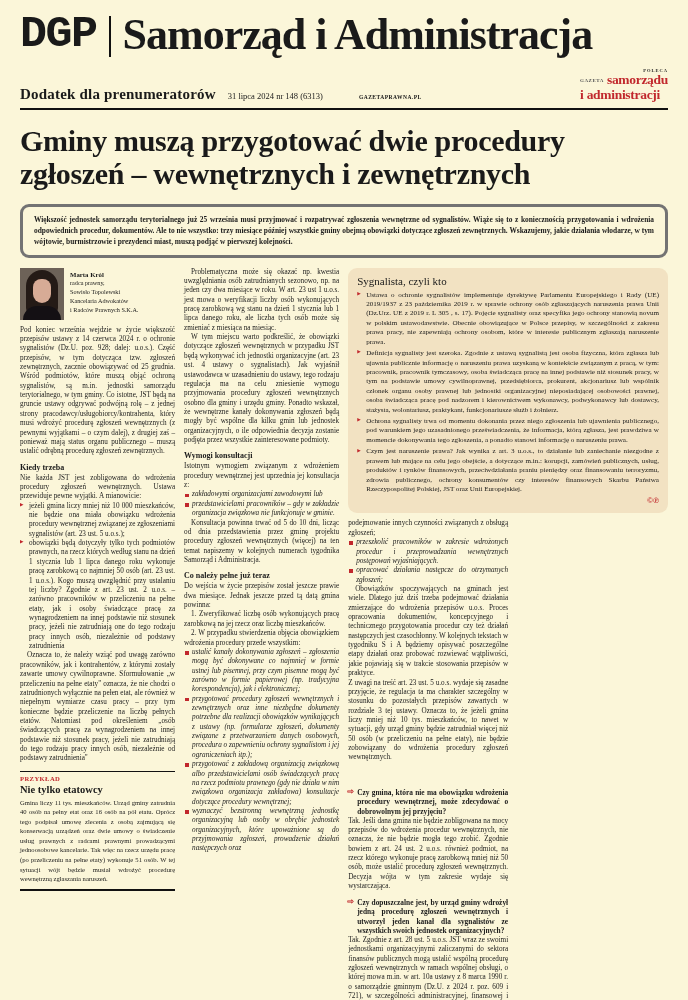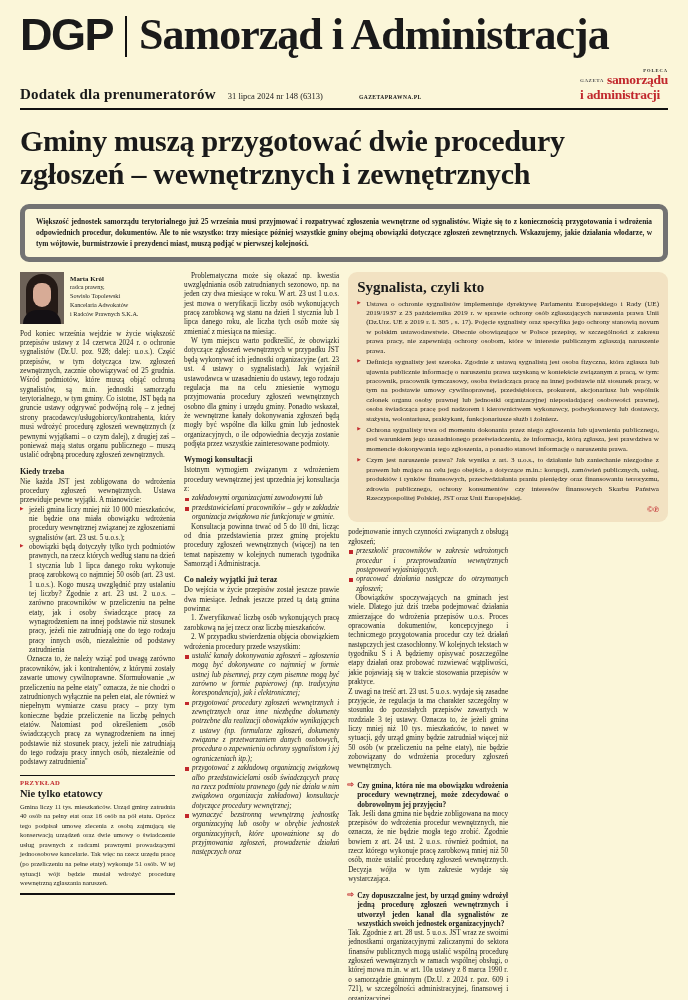--- a/index.html
+++ b/index.html
@@ -10,21 +10,21 @@
     font-family: "Liberation Serif", serif;
     color: #1a1a1a;
     overflow: hidden;
     position: relative;
   }
   .page { width:688px; height:1000px; padding: 14px 20px 0 20px; position:relative; }
 
   
   .masthead { display:flex; align-items:flex-start; }
   .dgp {
-    font-family: Liberation Sans, sans-serif;
+    font-family: Liberation Mono, monospace;
     font-weight: 700; font-size: 45px; line-height: 0.95;
     letter-spacing: -1.5px;
   }
   .mast-rule { width:2px; background:#111; margin: 2px 12px 0 12px; align-self:stretch; }
   .mast-title {
     font-family: "Liberation Serif", serif;
     font-weight: 700; font-size: 44px; line-height: 0.95;
     letter-spacing: -1px; white-space: nowrap;
   }
   .mast-head-wrap { display:flex; align-items:flex-start; flex:1; }
@@ -43,21 +43,21 @@
 
   
   .headline {
     font-weight:700; font-size:30px; line-height:1.12;
     letter-spacing:-0.3px; margin-top:14px;
   }
 
   
   .lead {
     margin-top: 13px;
-    border: 5px solid #737373;
+    border: 3px solid #737373;
     border-radius: 9px;
     padding: 7px 11px 7px 11px;
     font-size:7.4px; line-height:1.52; text-align:justify;
     font-weight:700;
   }
 
   
   .cols { display:flex; gap:9px; margin-top:10px; }
   .col { width:160px; }
   .col p { margin:0; font-size:7.2px; line-height:1.30; text-align:justify; text-indent:7px; }
@@ -96,21 +96,21 @@
   
   .przyklad { margin-top:7px; border-top:1.5px solid #111; padding-top:3px; }
   .przyklad .body { font-size:6.6px; line-height:1.45; text-align:justify; margin-top:3px; }
   .przyklad-bot { border-top:2.5px solid #111; margin-top:5px; }
 
   
   .sygbox {
     background:#f2e2c2; border-radius:9px; padding:7px 9px 8px 9px;
     width:100%;
   }
-  .sygbox h3 { margin:0 0 4px 0; font-size:15px; font-weight:700; }
+  .sygbox h3 { margin:0 0 4px 0; font-size:11px; font-weight:400; }
   .sygbox ul { margin:0; padding:0; list-style:none; }
   .sygbox li { font-size:7.1px; line-height:1.33; text-align:justify;
                padding-left:9px; position:relative; margin-bottom:2px; }
   .sygbox li:before {
     content:"\25B6"; position:absolute; left:0; top:0.4px; color:#c1282d; font-size:4.6px;
   }
   .sygend { text-align:right; color:#c1282d; font-weight:700; font-size:8px; margin-top:1px; }
 
   
   .qa { font-weight:700; font-size:7.4px; line-height:1.30; text-align:justify;
@@ -203,21 +203,21 @@
     <div class="col">
       <p>Problematyczna może się okazać np. kwestia uwzględniania osób zatrudnianych sezonowo, np. na jeden czy dwa miesiące w roku. W art. 23 ust 1 u.o.s. jest mowa o weryfikacji liczby osób wykonujących pracę zarobkową wg stanu na dzień 1 stycznia lub 1 lipca danego roku, ale liczba tych osób może się zmieniać z miesiąca na miesiąc.</p>
       <p>W tym miejscu warto podkreślić, że obowiązki dotyczące zgłoszeń wewnętrznych w przypadku JST będą wykonywać ich jednostki organizacyjne (art. 23 ust. 4 ustawy o sygnalistach). Jak wyjaśnił ustawodawca w uzasadnieniu do ustawy, tego rodzaju regulacja ma na celu zniesienie wymogu przyjmowania procedury zgłoszeń wewnętrznych osobno dla gminy i urzędu gminy. Ponadto wskazał, że wewnętrzne kanały dokonywania zgłoszeń będą mogły być wspólne dla kilku gmin lub jednostek organizacyjnych, o ile odpowiednia decyzja zostanie podjęta przez wszystkie zainteresowane podmioty.</p>
       <div class="subhead">Wymogi konsultacji</div>
       <p class="noind">Istotnym wymogiem związanym z wdrożeniem procedury wewnętrznej jest uprzednia jej konsultacja z:</p>
       <ul class="sqlist">
         <li>zakładowymi organizacjami zawodowymi lub</li>
         <li>przedstawicielami pracowników – gdy w zakładzie organizacja związkowa nie funkcjonuje w gminie.</li>
       </ul>
       <p>Konsultacja powinna trwać od 5 do 10 dni, licząc od dnia przedstawienia przez gminę projektu procedury zgłoszeń wewnętrznych (więcej) na ten temat napiszemy w kolejnych numerach tygodnika Samorząd i Administracja.</p>
-      <div class="subhead">Co należy wyjątki już teraz</div>
+      <div class="subhead">Co należy pełne już teraz</div>
       <p class="noind">Do wejścia w życie przepisów został jeszcze prawie dwa miesiące. Jednak jeszcze przed tą datą gmina powinna:</p>
       <p>1. Zweryfikować liczbę osób wykonujących pracę zarobkową na jej rzecz oraz liczbę mieszkańców.</p>
       <p>2. W przypadku stwierdzenia objęcia obowiązkiem wdrożenia procedury przede wszystkim:</p>
       <ul class="sqlist">
         <li>ustalić kanały dokonywania zgłoszeń – zgłoszenia mogą być dokonywane co najmniej w formie ustnej lub pisemnej, przy czym pisemne mogą być zarówno w formie papierowej (np. tradycyjna korespondencja), jak i elektronicznej;</li>
         <li>przygotować procedury zgłoszeń wewnętrznych i zewnętrznych oraz inne niezbędne dokumenty potrzebne dla realizacji obowiązków wynikających z ustawy (np. formularze zgłoszeń, dokumenty związane z przetwarzaniem danych osobowych, procedura o zapewnieniu ochrony sygnalistom i jej ograniczeniach itp.);</li>
         <li>przygotować z zakładową organizacją związkową albo przedstawicielami osób świadczących pracę na rzecz podmiotu prawnego (gdy nie działa w nim związkowa organizacja zakładowa) konsultacje dotyczące procedury wewnętrznej;</li>
         <li>wyznaczyć bezstronną wewnętrzną jednostkę organizacyjną lub osoby w obrębie jednostek organizacyjnych, które upoważnione są do przyjmowania zgłoszeń, prowadzenie działań następczych oraz</li>
       </ul>
     </div>
@@ -241,21 +241,21 @@
           <p class="noind">podejmowanie innych czynności związanych z obsługą zgłoszeń;</p>
           <ul class="sqlist">
             <li>przeszkolić pracowników w zakresie wdrożonych procedur i przeprowadzania wewnętrznych postępowań wyjaśniających.</li>
             <li>opracować działania następcze do otrzymanych zgłoszeń;</li>
           </ul>
           <p>Obowiązków spoczywających na gminach jest wiele. Dlatego już dziś trzeba podejmować działania zmierzające do wdrożenia przepisów u.o.s. Proces opracowania dokumentów, koncepcyjnego i technicznego przygotowania procedur czy też działań następczych jest czasochłonny. W kolejnych tekstach w tygodniku S i A będziemy opisywać poszczególne etapy działań oraz probować rozwiewać wątpliwości, jakie pojawiają się w trakcie stosowania przepisów w praktyce.</p>
           <p class="noind">Z uwagi na treść art. 23 ust. 5 u.o.s. wydaje się zasadne przyjęcie, że regulacja ta ma charakter szczególny w stosunku do pozostałych przepisów zawartych w rozdziale 3 tej ustawy. Oznacza to, że jeżeli gmina liczy mniej niż 10 tys. mieszkańców, to nawet w sytuacji, gdy urząd gminy będzie zatrudniał więcej niż 50 osób (w przeliczeniu na pełne etaty), nie będzie zobowiązany do wdrożenia procedury zgłoszeń wewnętrznych.</p>
         </div>
 
         <div class="col">
-          <div class="qa" style="margin-top:0;">Czy gmina, która nie ma obowiązku wdrożenia procedury wewnętrznej, może zdecydować o dobrowolnym jej przyjęciu?</div>
+          <div class="qa" style="margin-top:16px;">Czy gmina, która nie ma obowiązku wdrożenia procedury wewnętrznej, może zdecydować o dobrowolnym jej przyjęciu?</div>
           <p class="noind">Tak. Jeśli dana gmina nie będzie zobligowana na mocy przepisów do wdrożenia procedur wewnętrznych, nie oznacza, że nie będzie mogła tego zrobić. Zgodnie bowiem z art. 24 ust. 2 u.o.s. również podmiot, na rzecz którego wykonuje pracę zarobkową mniej niż 50 osób, może ustalić procedurę zgłoszeń wewnętrznych. Decyzja wójta w tym zakresie wydaje się wystarczająca.</p>
 
           <div class="qa">Czy dopuszczalne jest, by urząd gminy wdrożył jedną procedurę zgłoszeń wewnętrznych i utworzył jeden kanał dla sygnalistów ze wszystkich swoich jednostek organizacyjnych?</div>
           <p class="noind">Tak. Zgodnie z art. 28 ust. 5 u.o.s. JST wraz ze swoimi jednostkami organizacyjnymi zaliczanymi do sektora finansów publicznych mogą ustalić wspólną procedurę zgłoszeń wewnętrznych w ramach wspólnej obsługi, o której mowa m.in. w art. 10a ustawy z 8 marca 1990 r. o samorządzie gminnym (Dz.U. z 2024 r. poz. 609 i 721), w szczególności administracyjnej, finansowej i organizacyjnej.</p>
 
           <p class="noind">Tak, organ gminy jako organ publiczny musi opracować odpowiednią procedurę zgłoszeń zewnętrznych, w tym m.in. dotyczącą ich przyjmowania, rozpatrywania i ewentualnego przekazywania innym organom. Obowiązki wejdą w życie 25 grudnia 2024 r.</p>
           <div class="sygend">©℗</div>
 
           <div class="pisal">
             <div class="ttl">Pisaliśmy o tym…</div>

